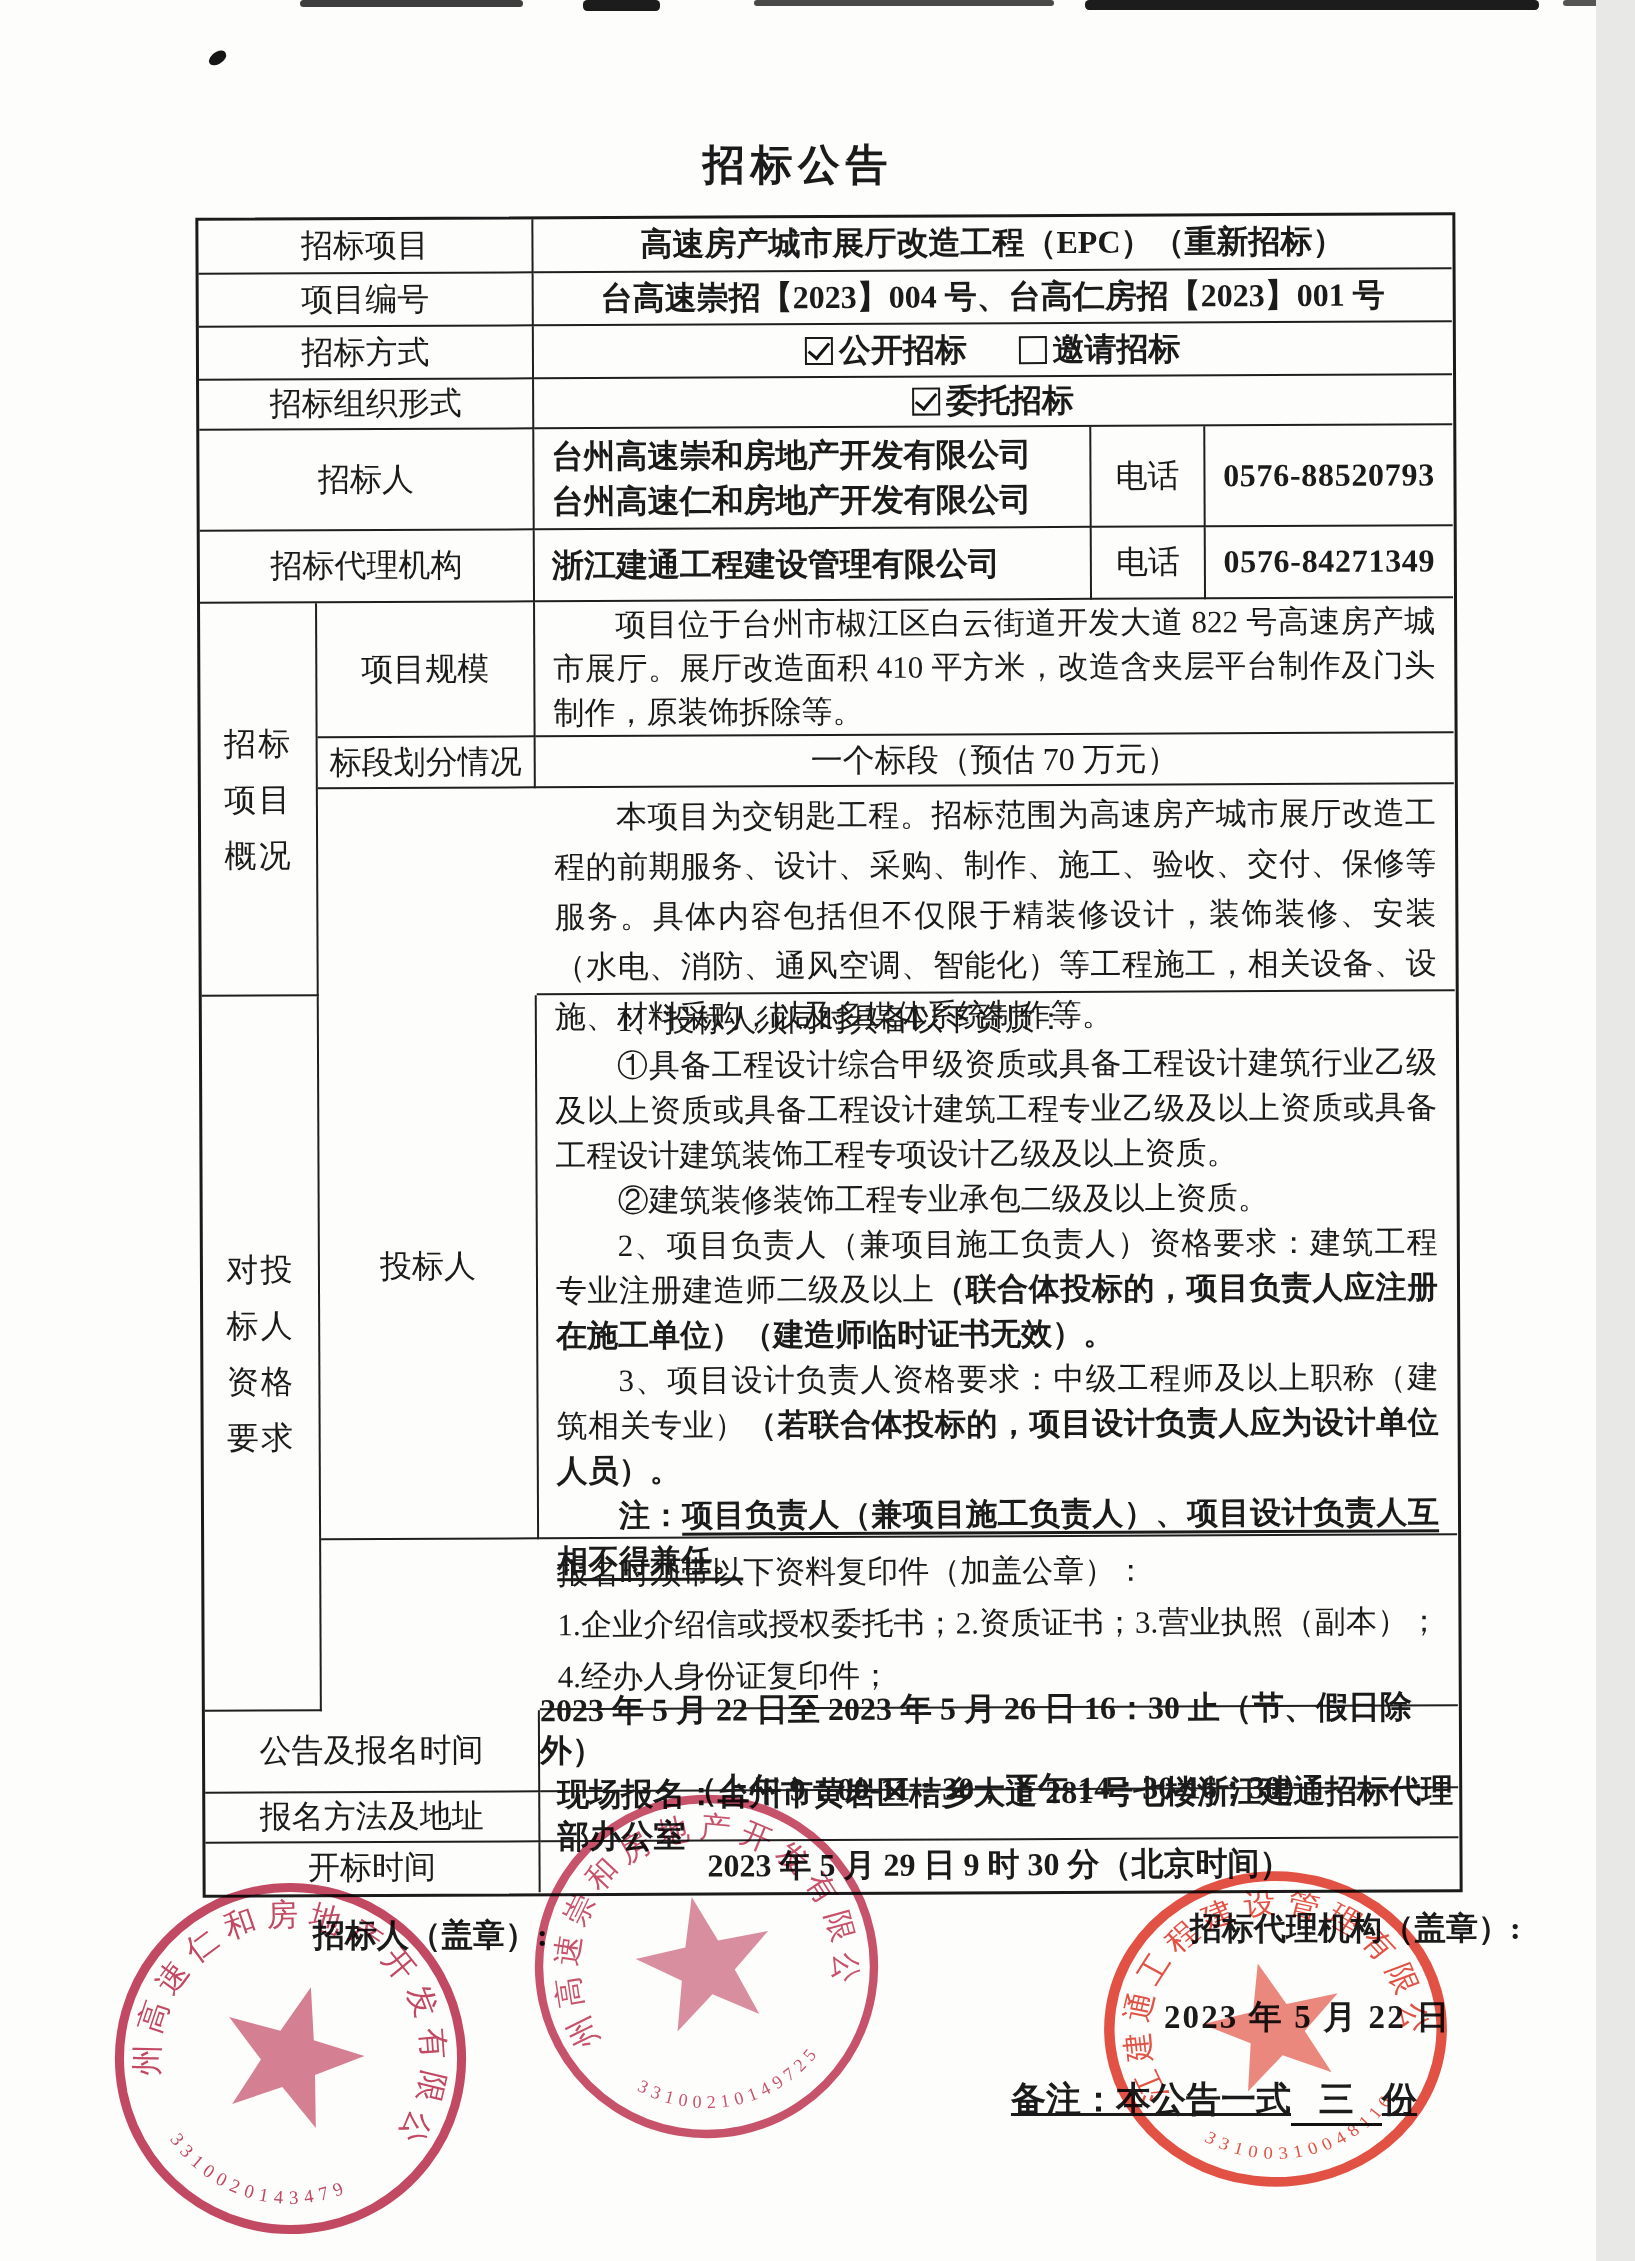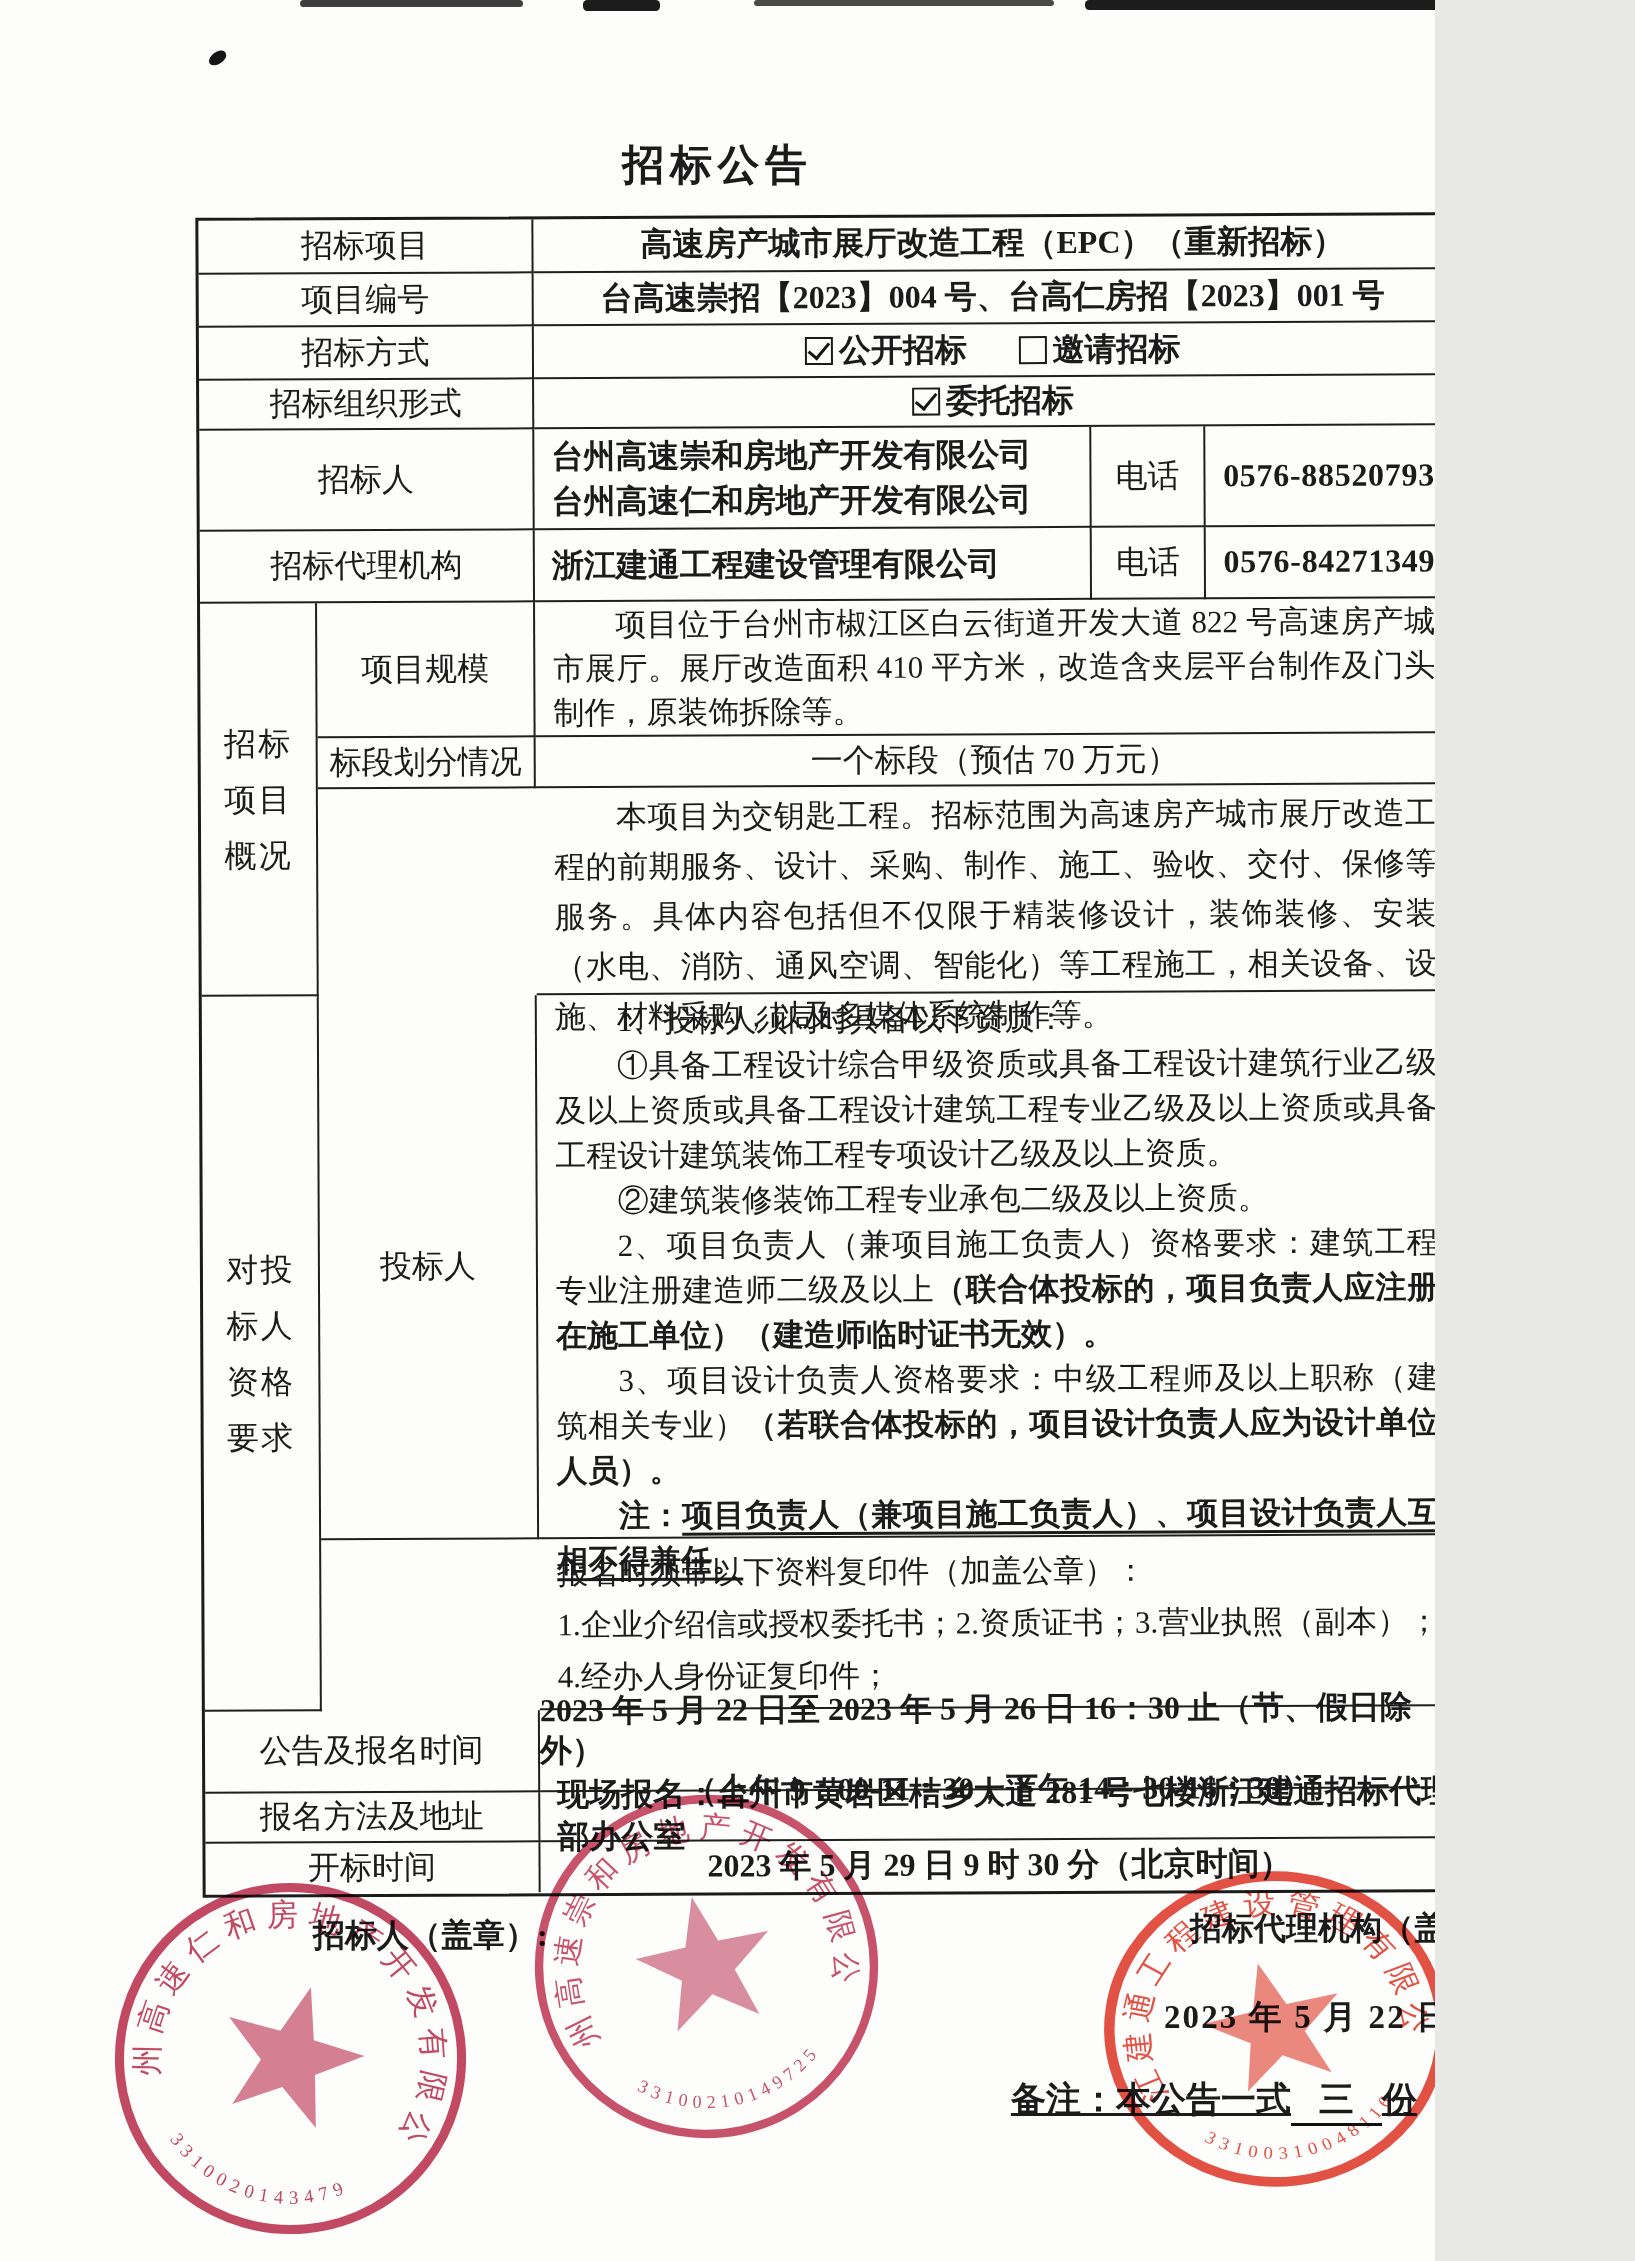--- a/index.html
+++ b/index.html
@@ -1,17 +1,17 @@
 <!DOCTYPE html>
 <html style="font-size:11px"><head>
 <meta charset="utf-8">
 <style>
   html,body{margin:0;padding:0;background:#e8e8e6;}
   .page{
-    position:relative;width:1435px;height:2261px;background:#fdfdfc;
+    position:relative;width:1596px;height:2261px;background:#fdfdfc;
     font-family:"Liberation Serif","DejaVu Serif",serif;color:#1b1b1b;
     overflow:hidden;
   }
   
   .smudge{position:absolute;background:#1c1c1c;border-radius:4.2px;}
   .speck{position:absolute;background:#161616;border-radius:60% 40% 55% 45%;transform:rotate(-28deg);}
   
   .doc-title{
     position:absolute;top:137px;left:50%;transform:translateX(-50%);
     font-size:42px;font-weight:bold;letter-spacing:5.6px;white-space:nowrap;

